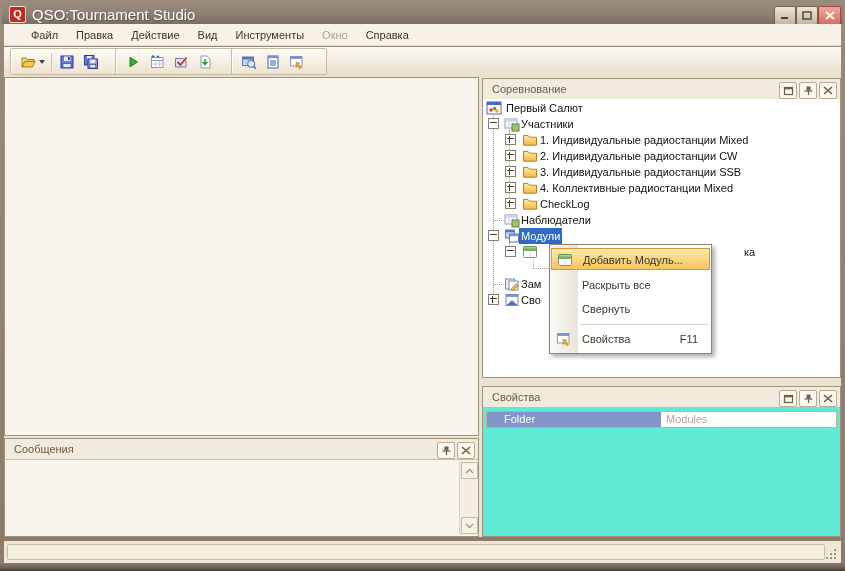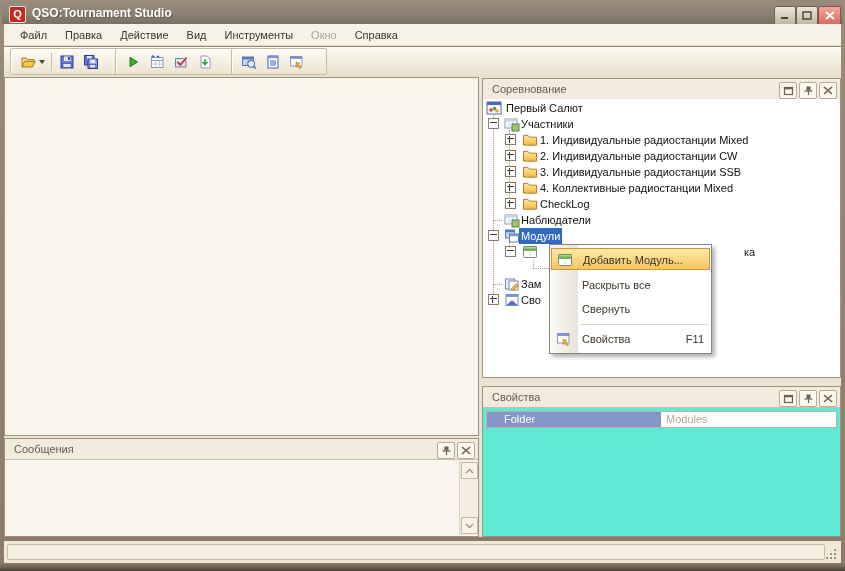--- a/index.html
+++ b/index.html
@@ -7,27 +7,27 @@
        font-family:"Liberation Sans",sans-serif;font-size:11px;color:#3C352A;
        background:linear-gradient(#9A8A78,#8C7B6A)}
   .abs{position:absolute}
   svg{display:block}
 
   
   .titlebar{left:2px;top:2px;width:841px;height:22px;
             background:linear-gradient(#978C7E,#8C8173 55%,#786E61);display:flex;align-items:center}
   .qlogo{left:7px;top:4px;width:15px;height:15px;background:#C8271E;border:1px solid #F2EAE0;
          color:#fff;font-weight:bold;font-size:11px;line-height:14px;text-align:center;border-radius:2px}
-  .wtitle{left:30px;top:4px;color:#fff;font-weight:bold;font-size:12px;text-shadow:1px 1px 0 rgba(60,50,40,.45)}
+  .wtitle{left:30px;top:4px;color:#fff;font-weight:normal;font-size:15px;text-shadow:1px 1px 0 rgba(60,50,40,.45)}
   .wbtn{top:4px;width:20px;height:17px;border:1px solid #6E6255;border-radius:2px;
         background:linear-gradient(#EDE6D8,#C2B6A4);display:flex;align-items:center;justify-content:center}
   .wbtn.close{background:linear-gradient(#F0A89E,#D96C5F);border-color:#9C4A40}
 
   .menubar{left:4px;top:24px;width:837px;height:22px;background:#F7F2E7;display:flex;align-items:center;
-           border-bottom:1px solid #E3D9C6;padding-left:7px;box-sizing:border-box}
+           border-bottom:1px solid #E3D9C6;padding-left:18px;box-sizing:border-box}
   .mitem{padding:3px 9px}
   .mitem.disabled{color:#A9A195}
 
   .toolbar{left:4px;top:47px;width:837px;height:30px;background:linear-gradient(#FDFAF3,#E7DECB);
            border-bottom:1px solid #CBBEA7}
   .tgroup{top:1px;height:25px;border:1px solid #C6B9A2;border-radius:2px;
           background:linear-gradient(#FEFCF7,#EDE3CF);display:flex;align-items:center;padding:0 3px 0 5px;
           box-shadow:inset 1px 1px 0 #fff;position:absolute}
   .tbtn{width:24px;height:22px;display:flex;align-items:center;justify-content:center}
   .tbtn.wide{width:32px}
@@ -72,21 +72,21 @@
   .sbar{position:absolute;right:1px;top:1px;bottom:1px;width:17px;background:#F3EEE0;border-left:1px solid #DED3BF}
   .sbtn{position:absolute;left:1px;width:15px;height:15px;border:1px solid #C6B9A3;background:#F6F2E6;
         display:flex;align-items:center;justify-content:center;border-radius:1px}
 
   
   .cmenu{left:549px;top:244px;width:161px;height:108px;background:#fff;border:1px solid #8B8677;
          box-shadow:3px 3px 4px rgba(0,0,0,.3);z-index:50}
   .cmenu .icol{position:absolute;left:0;top:0;bottom:0;width:28px;background:linear-gradient(to right,#FBFAF6,#E9E4D6)}
   .citem{position:absolute;left:1px;right:1px;height:22px;line-height:22px}
   .citem .clabel{position:absolute;left:31px;white-space:nowrap}
-  .citem .cshort{position:absolute;right:6px}
+  .citem .cshort{position:absolute;right:12px}
   .citem.hi{border:1px solid #D89538;background:linear-gradient(#FEE9A9,#F7C55E);box-sizing:border-box;
             left:1px;right:1px}
   .citem .cicon{position:absolute;left:5px;top:3px}
   .csep{position:absolute;left:30px;right:2px;height:1px;background:#DCD6C7}
 
   
   .status{left:4px;top:541px;width:837px;height:22px;background:#EEE8D9}
   .status-inset{position:absolute;left:3px;top:3px;width:816px;height:14px;border:1px solid #C8BAA3;
                 border-radius:2px;background:#F4EFE1}
   .grip{position:absolute;right:5px;bottom:4px;width:10px;height:10px}

